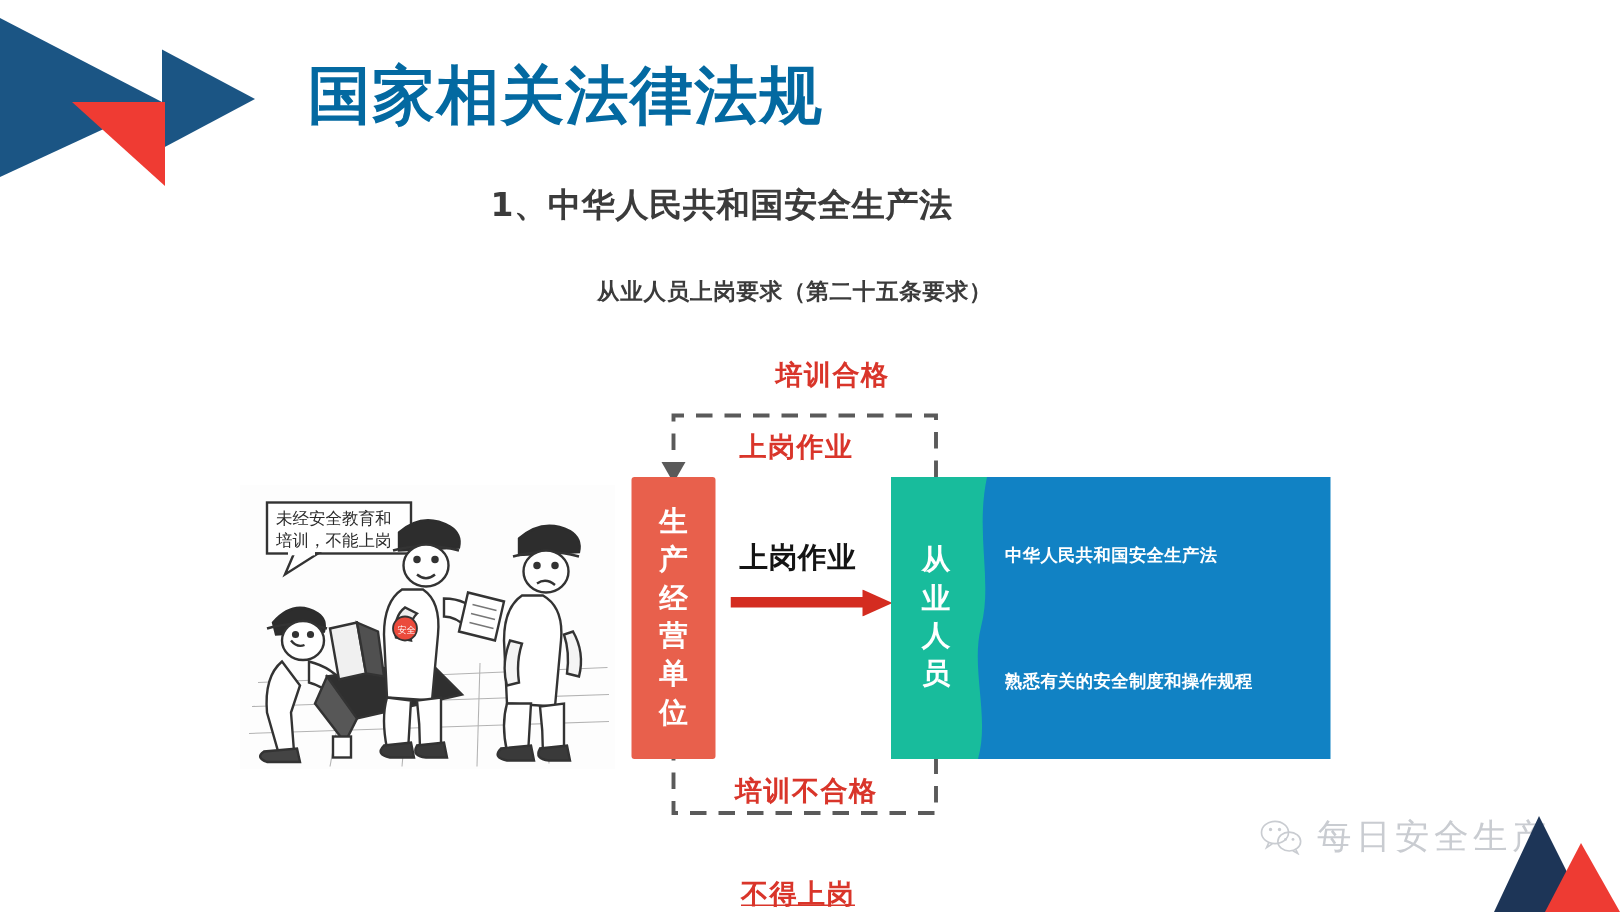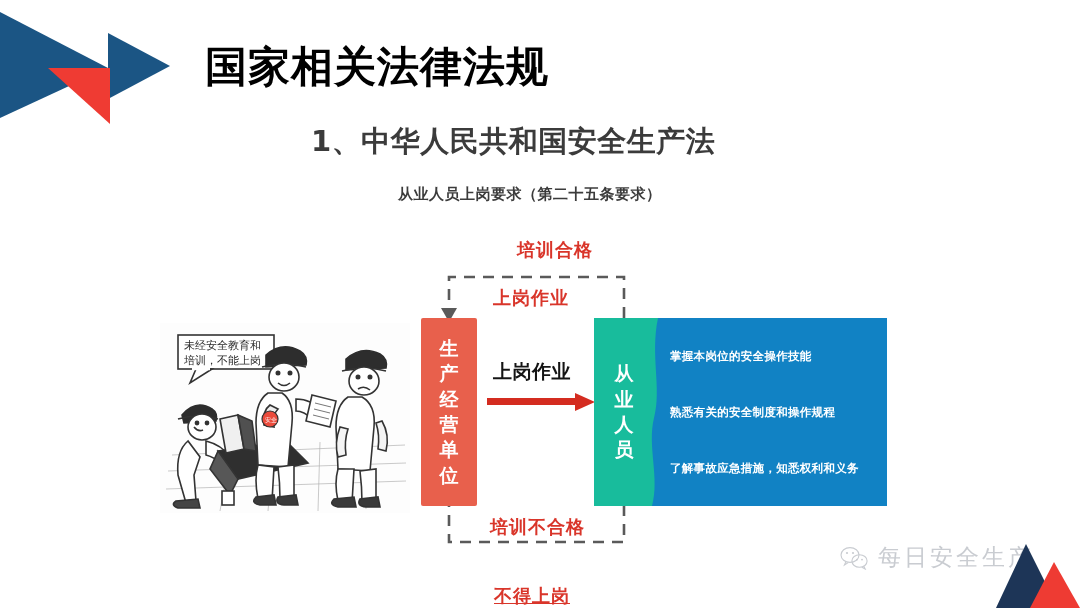--- a/index.html
+++ b/index.html
@@ -11,26 +11,26 @@
   }
   .slide{position:absolute;inset:0;background:#fff;}
 
   
   .logo-wrap{position:absolute;left:0;top:0;width:180px;height:130px;}
   .logo-wrap svg{display:block;}
 
   
   .title{
     position:absolute;left:205px;top:46px;
-    font-size:42px;font-weight:bold;color:#000000;
-    letter-spacing:1px;line-height:1;white-space:nowrap;
+    font-size:42px;font-weight:bold;color:#0369a1;
+    letter-spacing:1px;line-height:1;white-space:nowrap;font-family:Liberation Mono, monospace;
   }
   .subtitle{
-    position:absolute;left:311px;top:127px;
-    font-size:29px;font-weight:bold;color:#3b3b3b;
+    position:absolute;left:327px;top:127px;
+    font-size:22px;font-weight:bold;color:#3b3b3b;
     letter-spacing:.5px;line-height:1;white-space:nowrap;
   }
   .subsubtitle{
     position:absolute;left:398px;top:187px;
     font-size:15px;font-weight:bold;color:#3b3b3b;
     letter-spacing:.5px;line-height:1;white-space:nowrap;
   }
 
   
   .diagram{position:absolute;left:0;top:228px;width:904px;height:360px;}
@@ -235,23 +235,22 @@
       <span class="ch">业</span>
       <span class="ch">人</span>
       <span class="ch">员</span>
     </div>
 
     <div class="blue-panel">
       <svg class="wave" viewBox="0 0 22 188" preserveAspectRatio="none" xmlns="http://www.w3.org/2000/svg">
         <path d="M0,0 L14,0 C6,38 18,70 10,100 C3,128 16,160 8,188 L0,188 Z" fill="#18bc9c"></path>
       </svg>
       <div class="blue-list">
-        <div class="li">掌握本岗位的安全操作技能</div>
+        <div class="li">中华人民共和国安全生产法</div>
         <div class="li">熟悉有关的安全制度和操作规程</div>
-        <div class="li">了解事故应急措施，知悉权利和义务</div>
       </div>
     </div>
   </div>
 
   <div class="lbl-red lbl-pass">培训合格</div>
   <div class="lbl-red lbl-onduty">上岗作业</div>
   <div class="lbl-red lbl-fail">培训不合格</div>
   <div class="lbl-red lbl-noduty">不得上岗</div>
 
   <div class="watermark">

